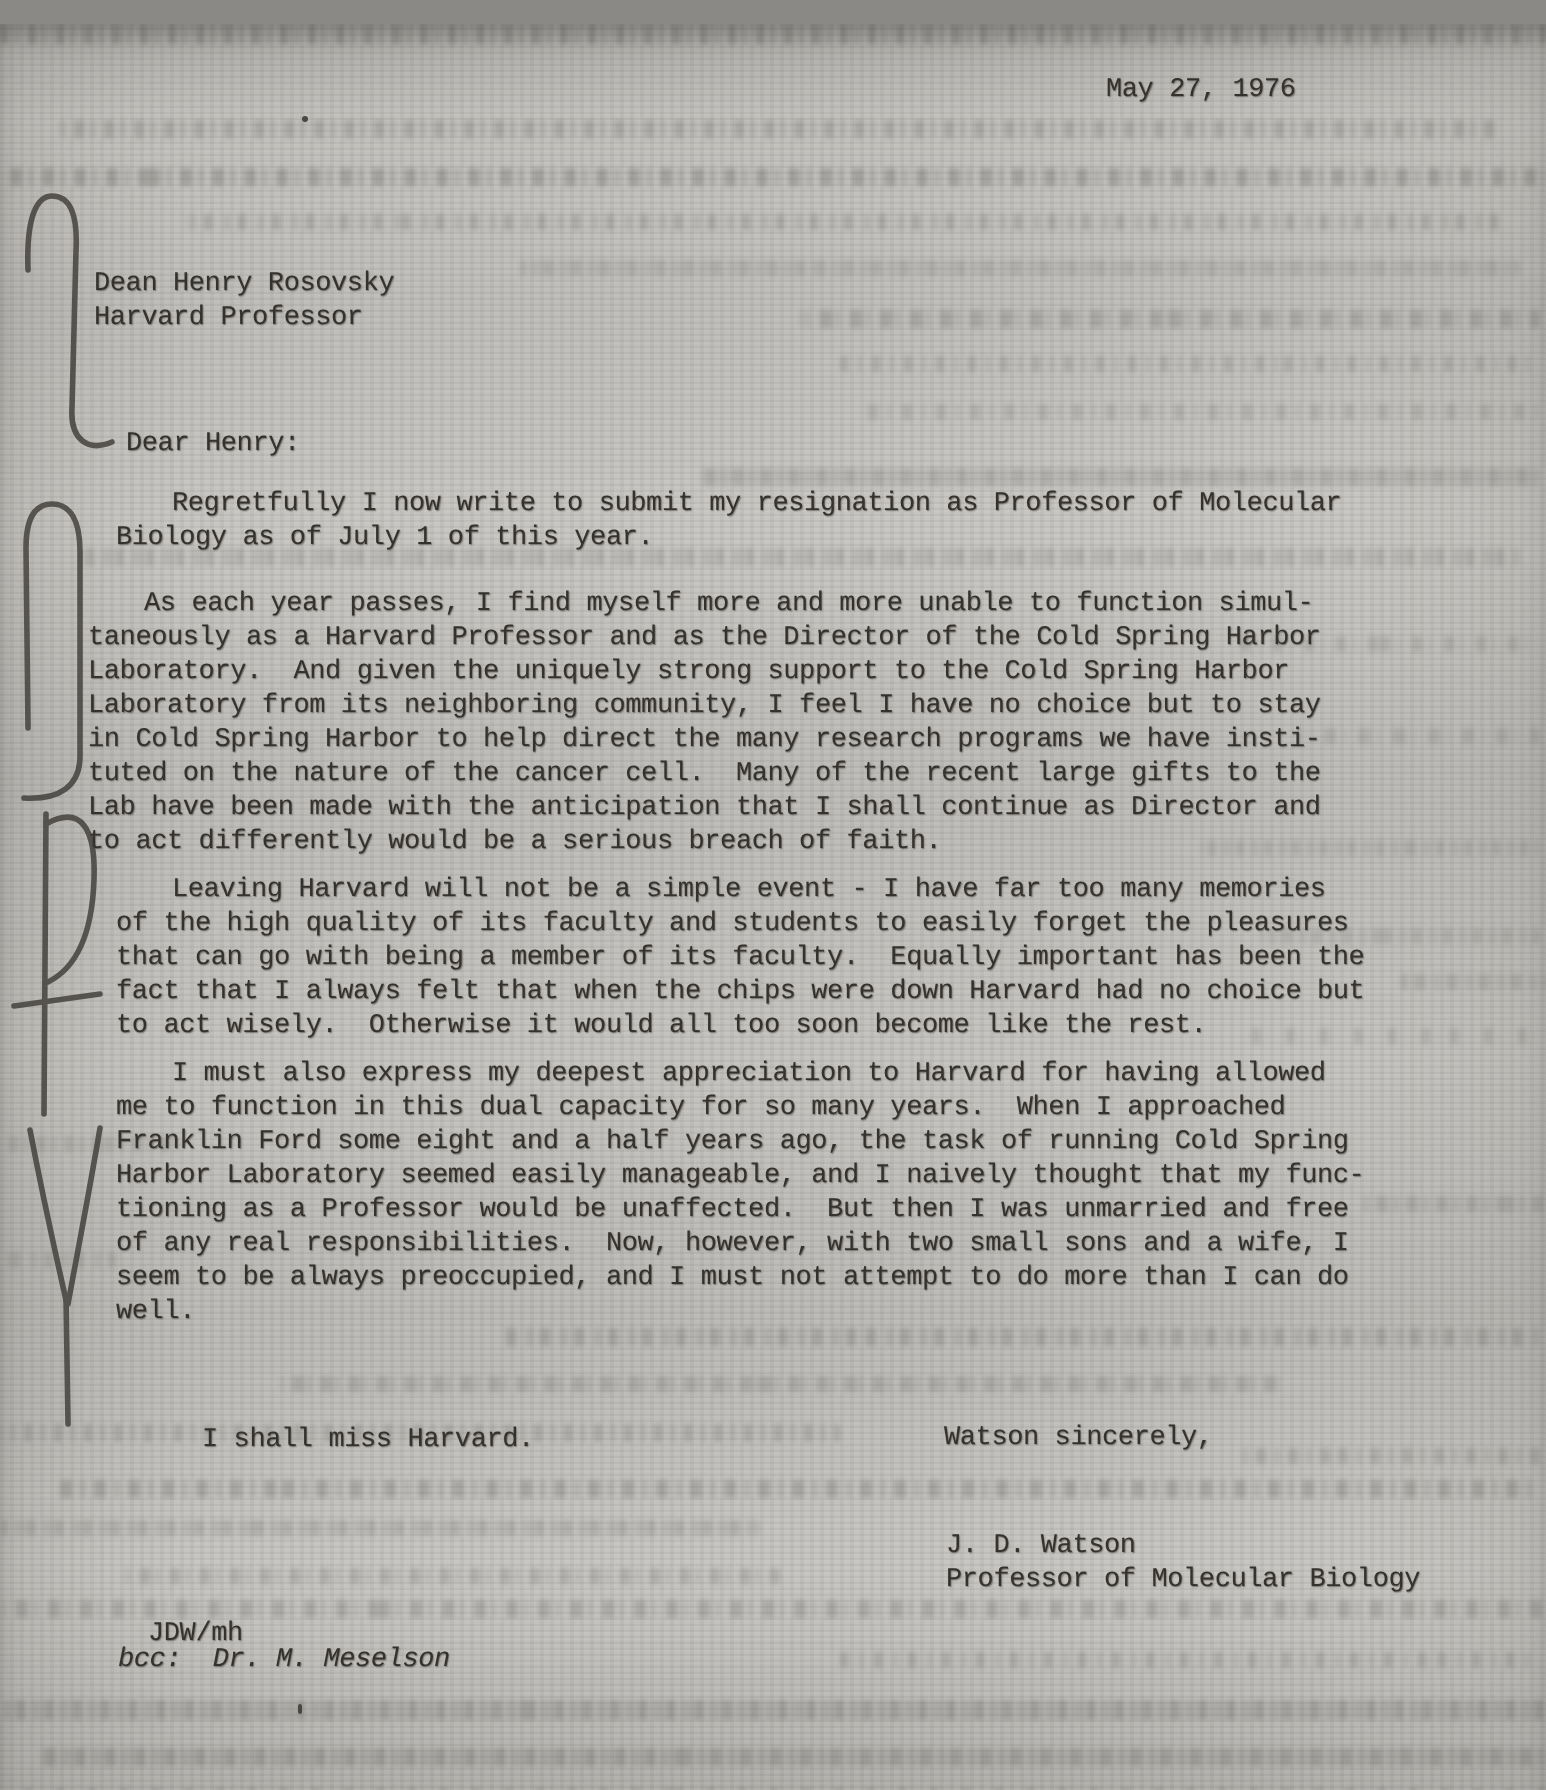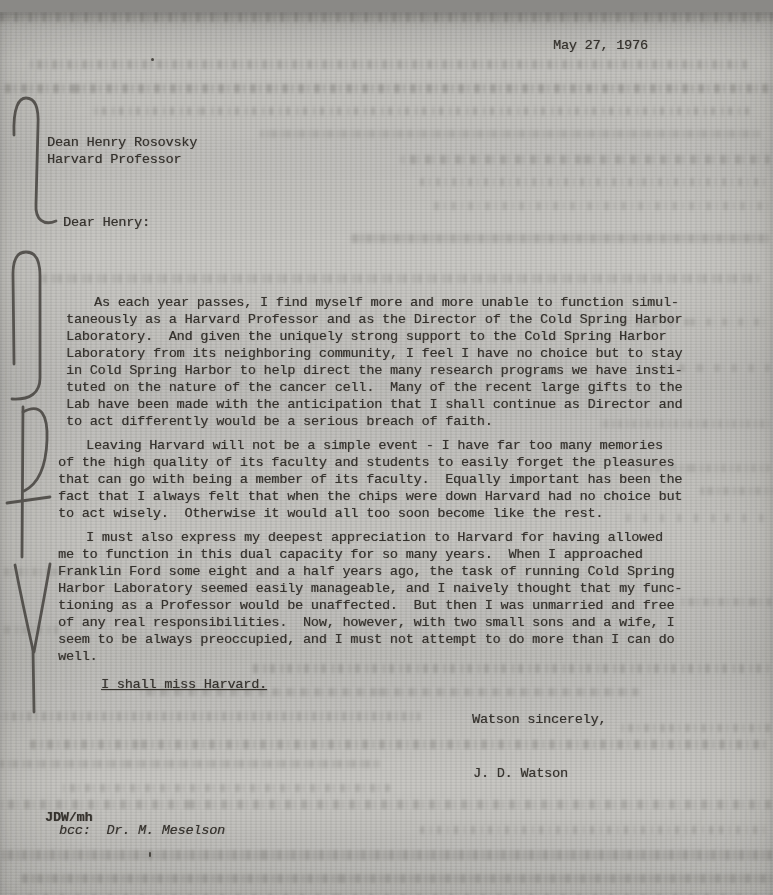--- a/index.html
+++ b/index.html
@@ -92,22 +92,24 @@
 
   <div class="txt" style="left:553px;top:25px;">May 27, 1976</div>
 
   <div style="position:absolute;left:47px;top:122px;">
     <div class="txt" style="position:static;">Dean Henry Rosovsky</div>
     <div class="txt" style="position:static;">Harvard Professor</div>
   </div>
 
   <div class="txt" style="left:63px;top:202px;">Dear Henry:</div>
 
+  <div class="txt para" style="left:58px;top:232px;">Regretfully I now write to submit my resignation as Professor of Molecular
+Biology as of July 1 of this year.</div>
 
-  <div class="txt para" style="left:66px;top:282px;">As each year passes, I find myself more and more unable to function simul-
+  <div class="txt para" style="left:44px;top:282px;">As each year passes, I find myself more and more unable to function simul-
 taneously as a Harvard Professor and as the Director of the Cold Spring Harbor
 Laboratory.  And given the uniquely strong support to the Cold Spring Harbor
 Laboratory from its neighboring community, I feel I have no choice but to stay
 in Cold Spring Harbor to help direct the many research programs we have insti-
 tuted on the nature of the cancer cell.  Many of the recent large gifts to the
 Lab have been made with the anticipation that I shall continue as Director and
 to act differently would be a serious breach of faith.</div>
 
   <div class="txt para" style="left:58px;top:517px;">I must also express my deepest appreciation to Harvard for having allowed
 me to function in this dual capacity for so many years.  When I approached
@@ -117,24 +119,25 @@
 of any real responsibilities.  Now, however, with two small sons and a wife, I
 seem to be always preoccupied, and I must not attempt to do more than I can do
 well.</div>
 
   <div class="txt para" style="left:58px;top:425px;">Leaving Harvard will not be a simple event - I have far too many memories
 of the high quality of its faculty and students to easily forget the pleasures
 that can go with being a member of its faculty.  Equally important has been the
 fact that I always felt that when the chips were down Harvard had no choice but
 to act wisely.  Otherwise it would all too soon become like the rest.</div>
 
-  <div class="txt" style="left:101px;top:664px;text-decoration:underline;">I shall miss Harvard.</div>
+  <div class="txt" style="left:101px;top:700px;">I shall miss Harvard.</div>
 
   <div class="txt" style="left:472px;top:699px;">Watson sincerely,</div>
 
   <div class="txt" style="left:473px;top:753px;">J. D. Watson</div>
 
+  <div class="txt" style="left:473px;top:770px;">Professor of Molecular Biology</div>
 
-  <div class="txt" style="left:45px;top:799px;line-height:14px;font-weight:bold;">JDW/mh</div>
+  <div class="txt" style="left:74px;top:799px;line-height:14px;">JDW/mh</div>
 
   <div class="txt" style="left:59px;top:812px;line-height:14px;font-style:italic;">bcc:  Dr. M. Meselson</div>
 
 </div>
 
 </body></html>

